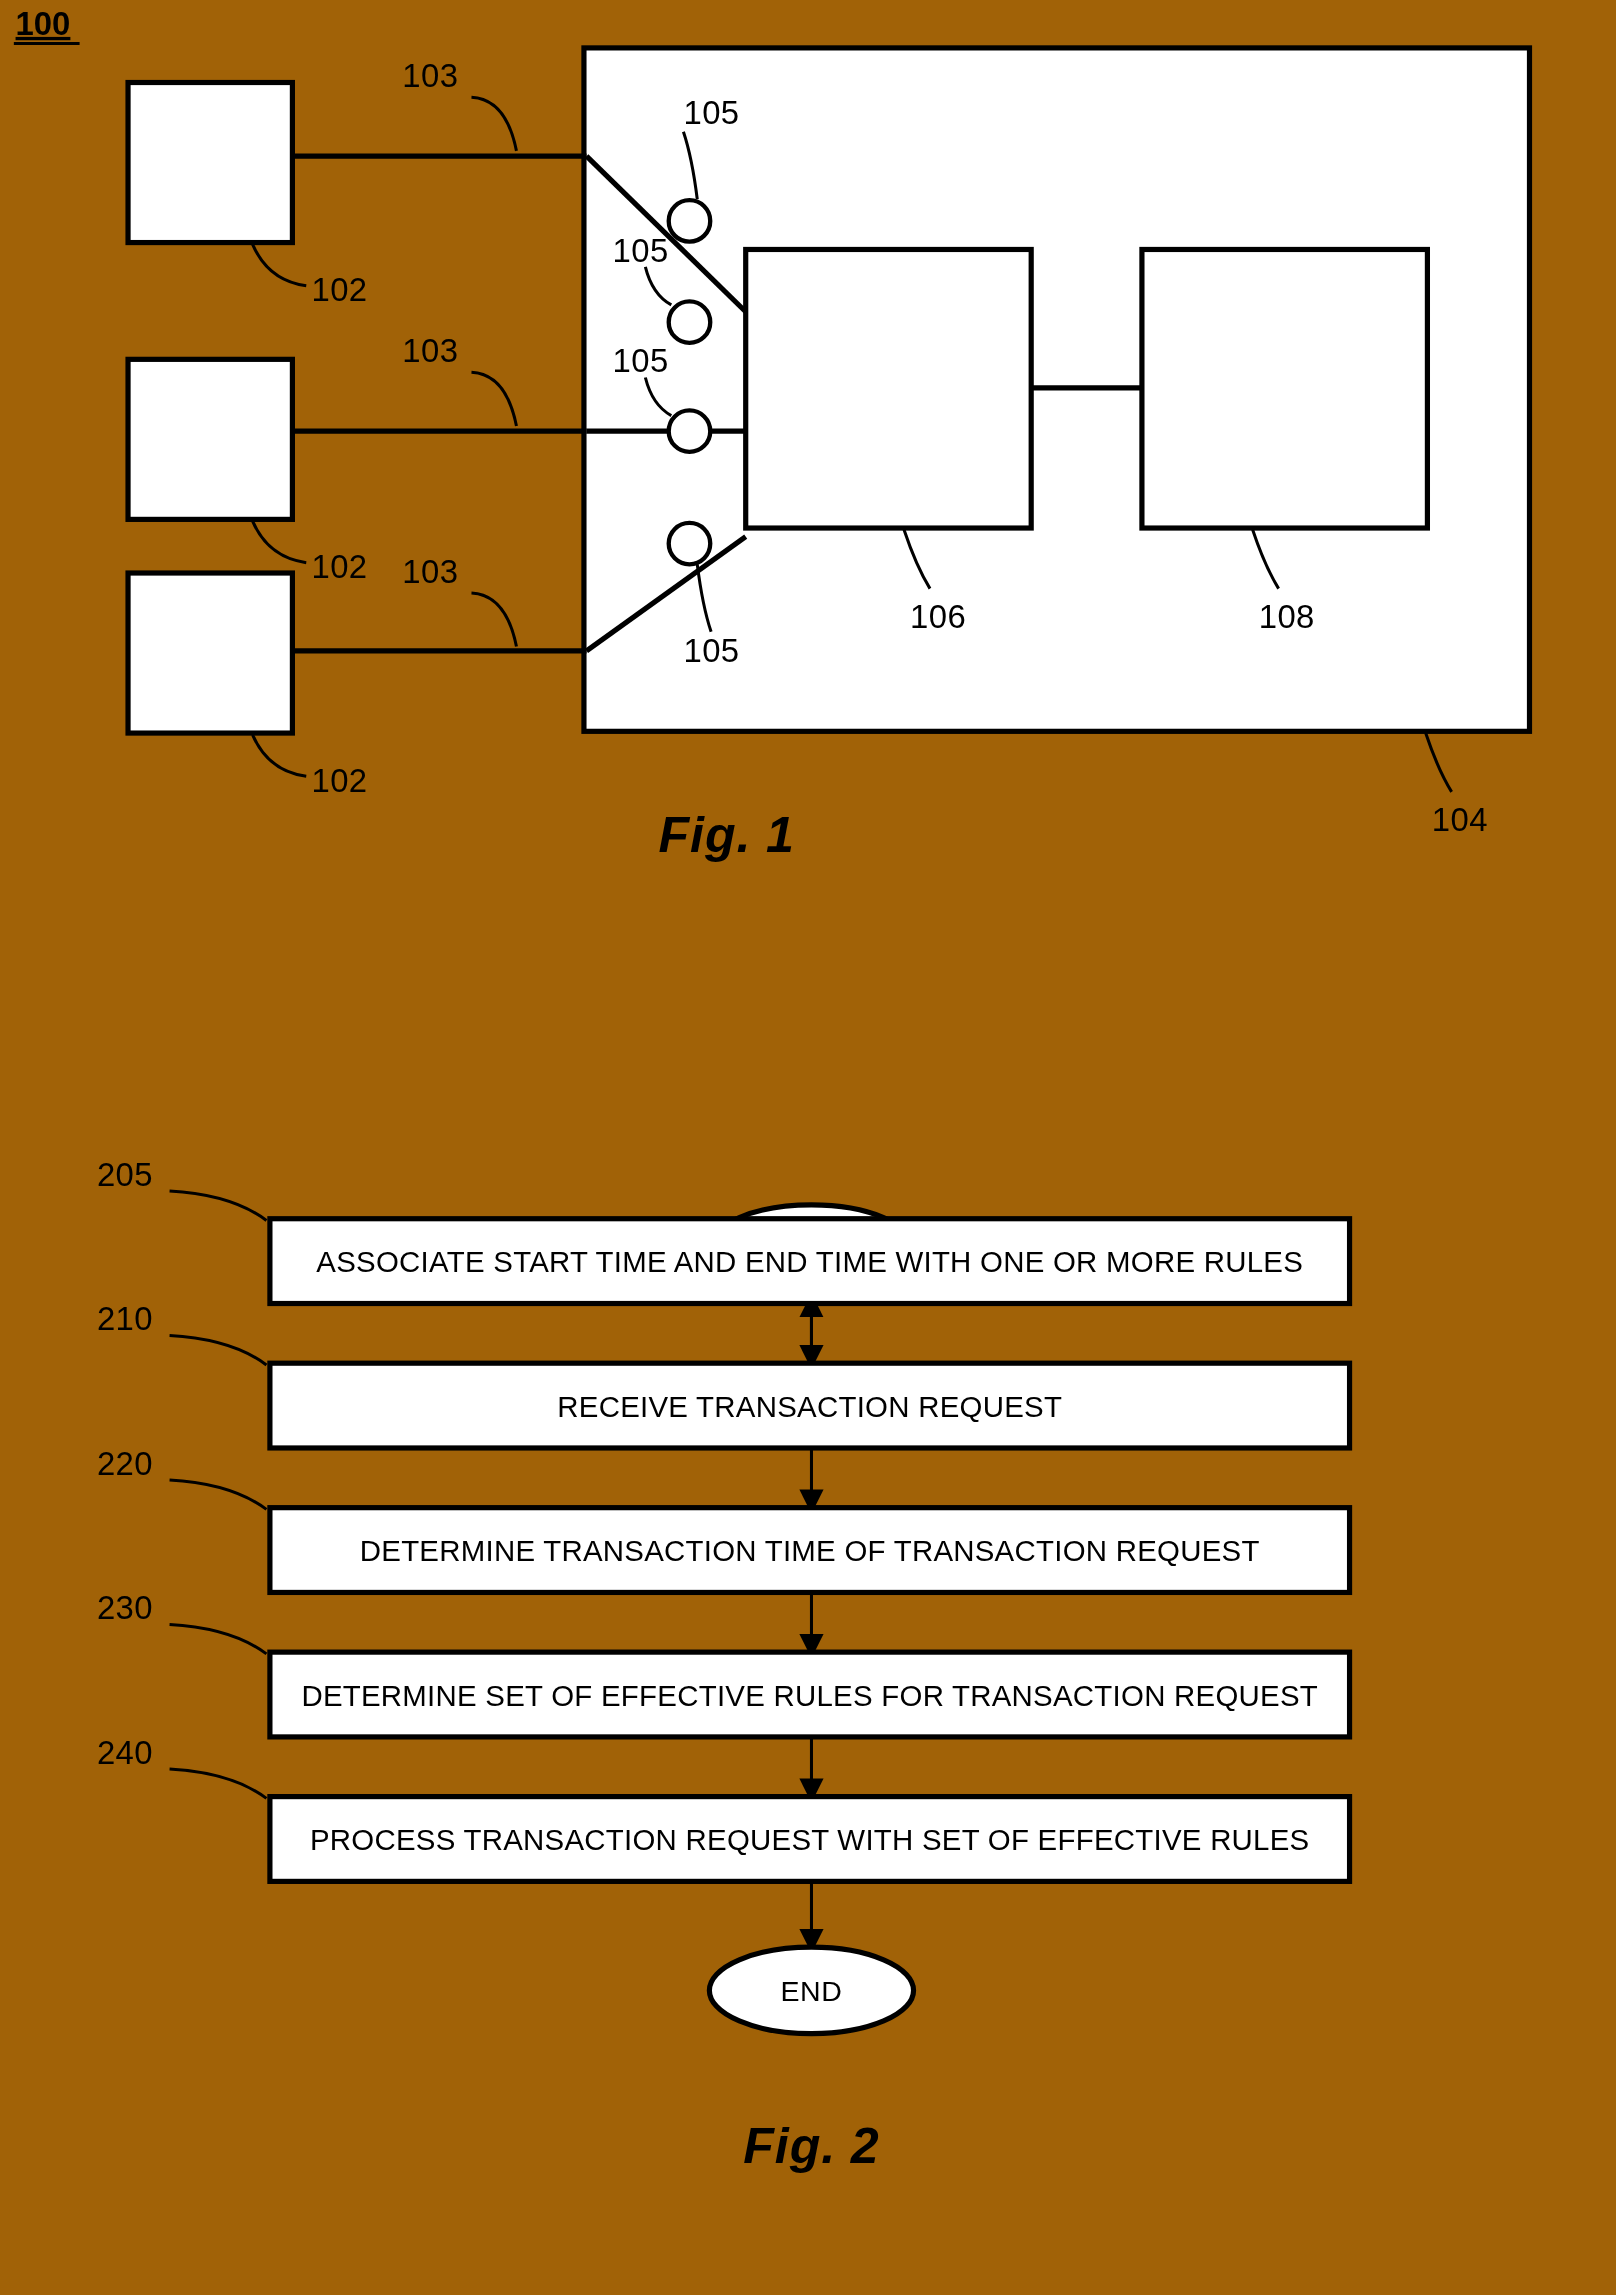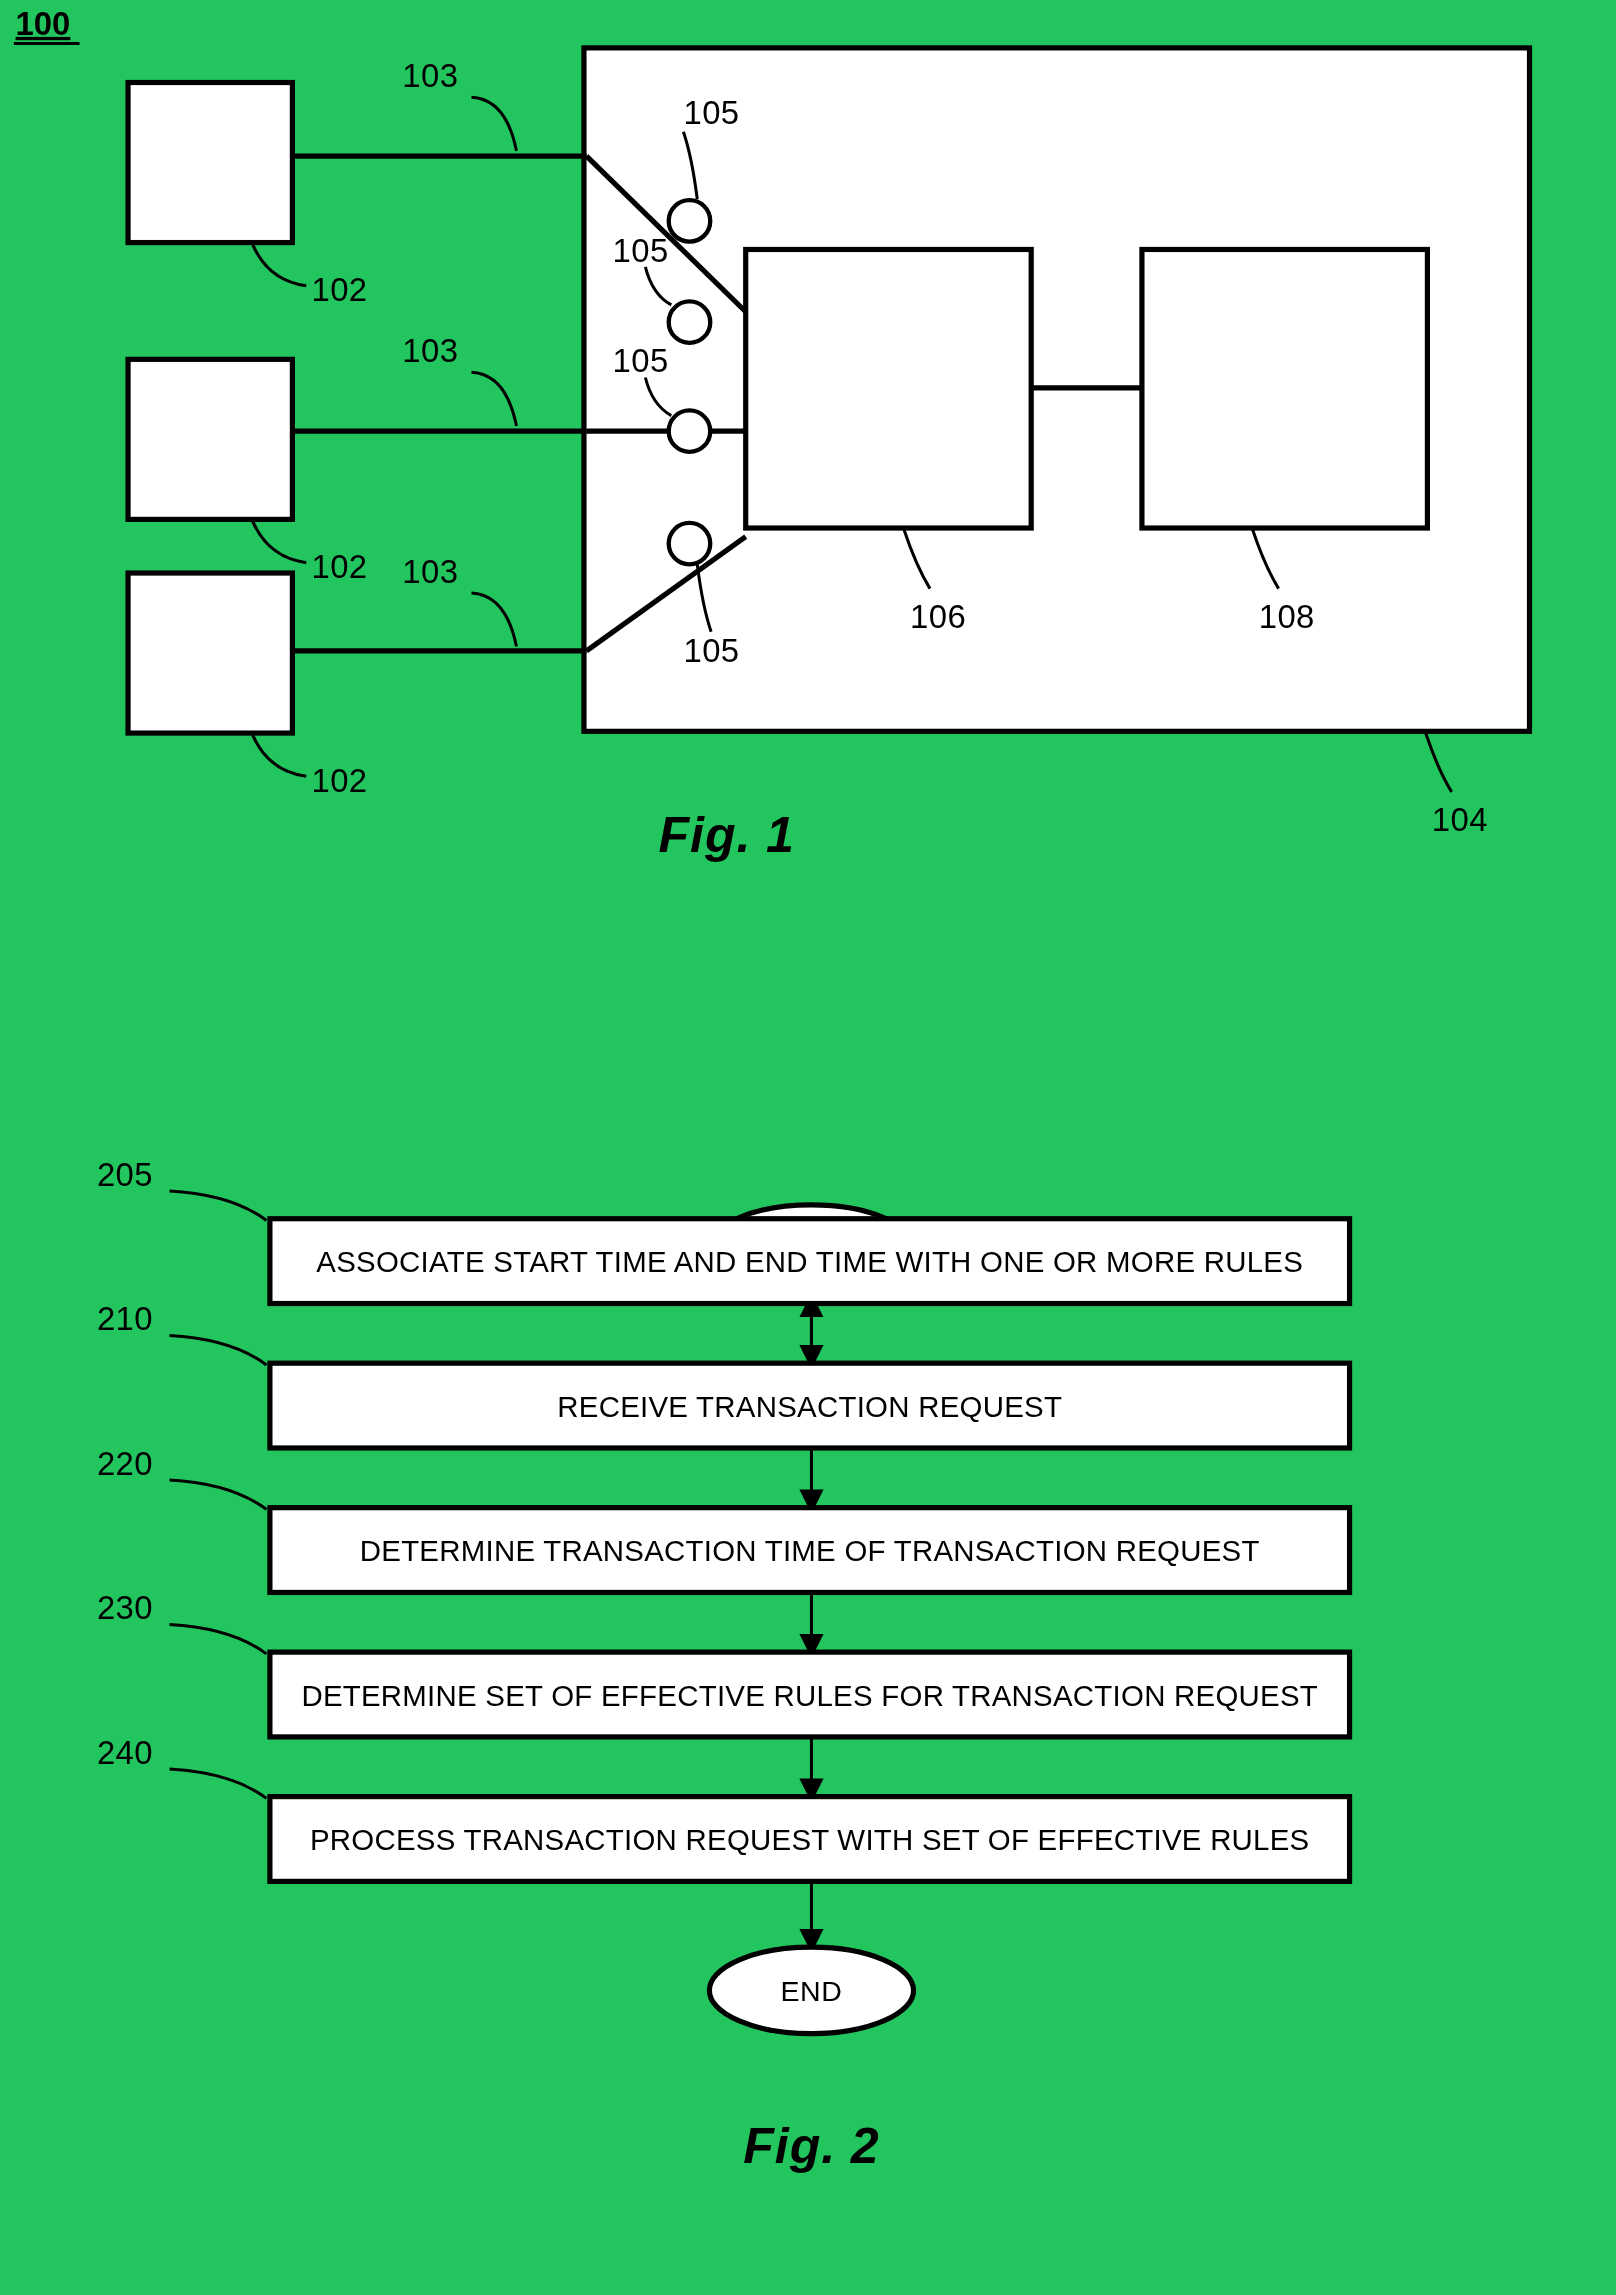--- a/index.html
+++ b/index.html
@@ -9,21 +9,21 @@
     background: #ffffff;
   }
   body {
     font-family: "Liberation Sans", sans-serif;
     color: #000000;
   }
   #page {
     position: relative;
     width: 1616px;
     height: 2295px;
-    background: #22c55e;
+    background: #a16207;
     overflow: hidden;
   }
   svg.fig {
     position: absolute;
     left: 0;
     top: 0;
     display: block;
   }
   .ref-num {
     font-family: "Liberation Sans", sans-serif;

